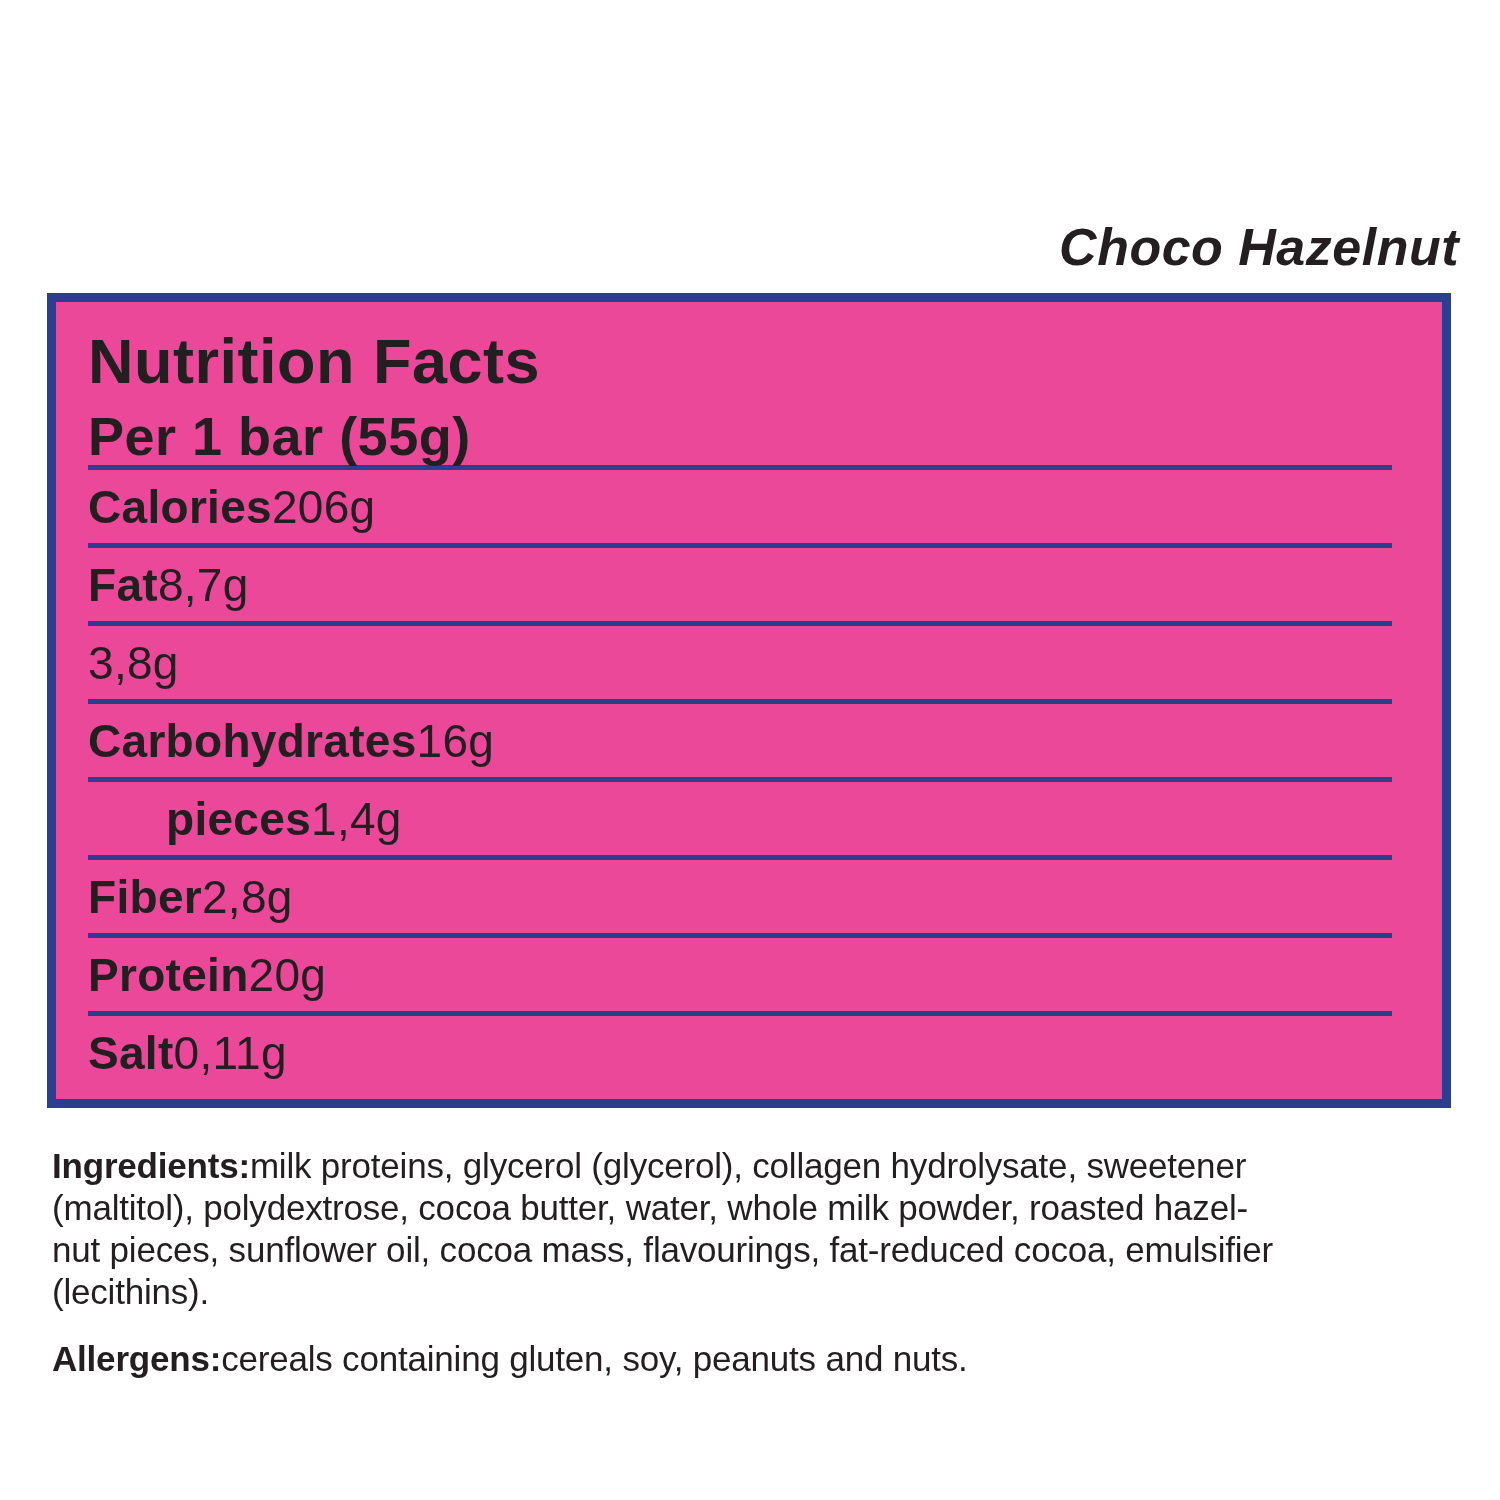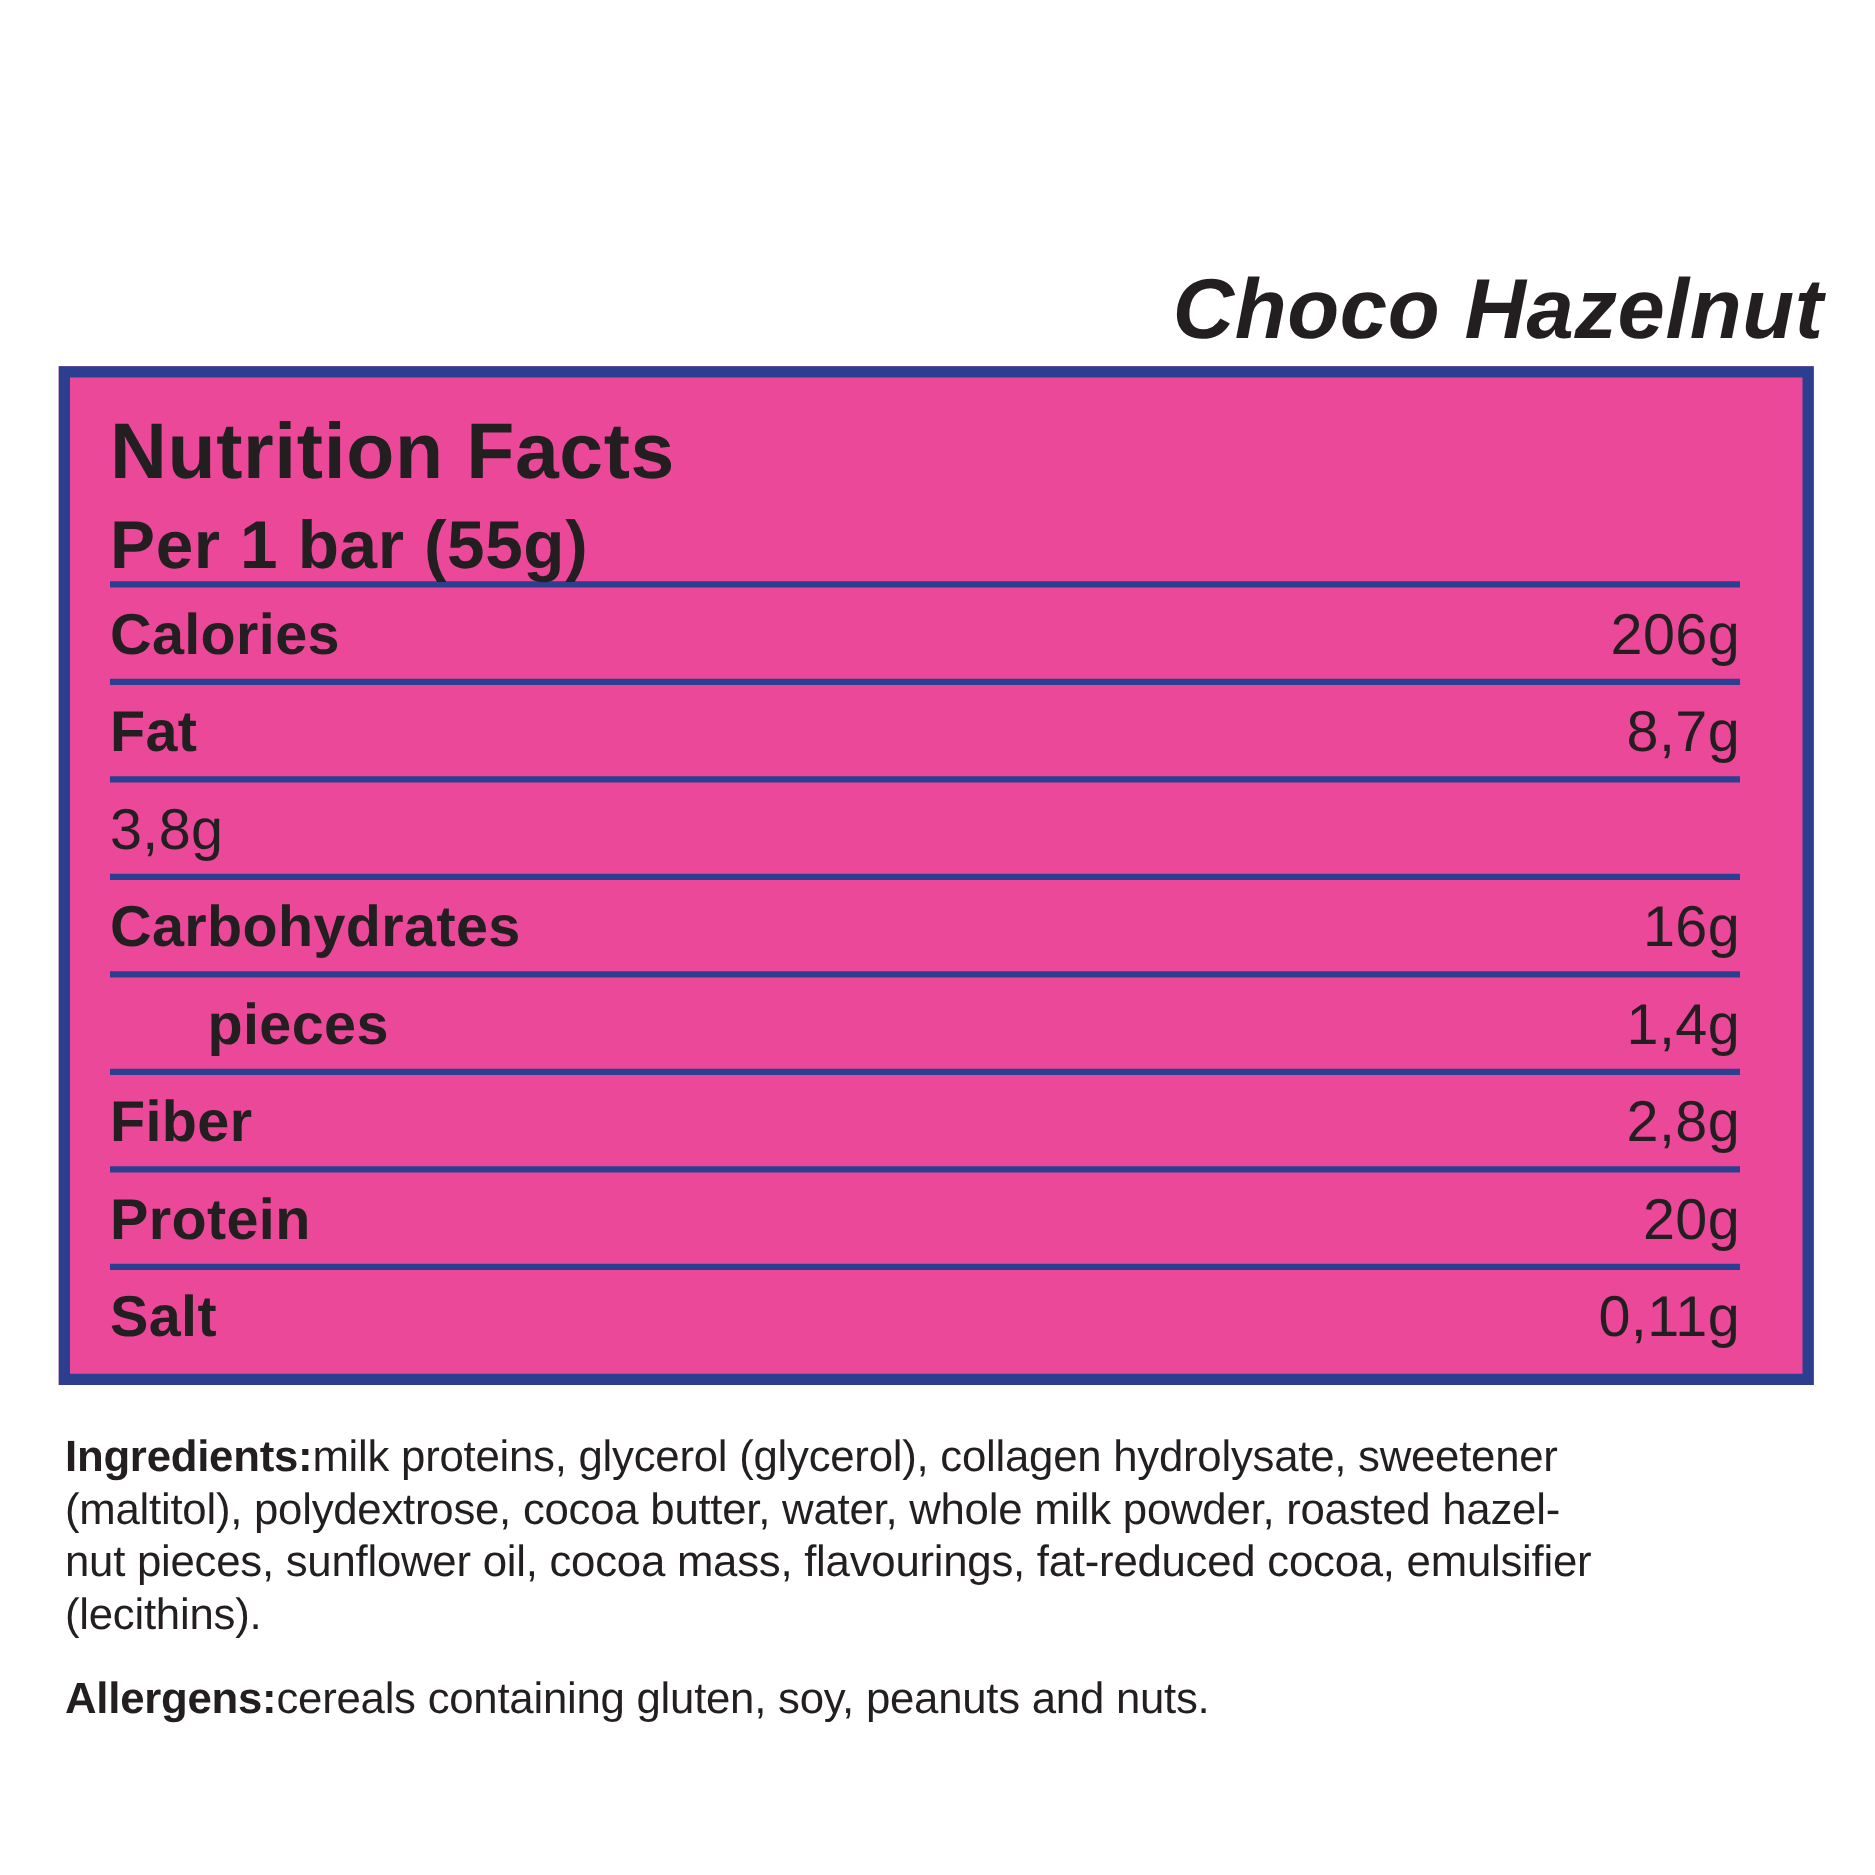--- a/index.html
+++ b/index.html
@@ -7,21 +7,21 @@
     position:relative;
     width:1500px;height:1500px;
     background:#ffffff;
     font-family:"Liberation Sans", sans-serif;
     color:#231f20;
     overflow:hidden;
   }
   .flavor-title{
     position:absolute;
     top:215px;right:41px;
-    font-size:68px;line-height:64px;
+    font-size:52px;line-height:64px;
     font-weight:bold;font-style:italic;
     letter-spacing:0.5px;
     white-space:nowrap;
   }
   .panel{
     position:absolute;
     left:47px;top:293px;
     width:1404px;height:815px;
     box-sizing:border-box;
     border:9px solid var(--accent,#2c3e8f);
@@ -36,21 +36,20 @@
   }
   .serving{
     margin-top:16px;
     font-size:54px;line-height:54px;
     font-weight:bold;
     letter-spacing:0.5px;
   }
   .rows{margin-top:2px;}
   .row{
     display:flex;
-    justify-content:space-between;
     align-items:center;
     border-top:5px solid var(--accent,#2c3e8f);
     height:73px;
     font-size:46px;
     letter-spacing:0.3px;
   }
   .row .label{font-weight:bold;}
   .row.indent .label{padding-left:78px;font-weight:bold;}
   .row .value{font-weight:normal;}
   .para{

